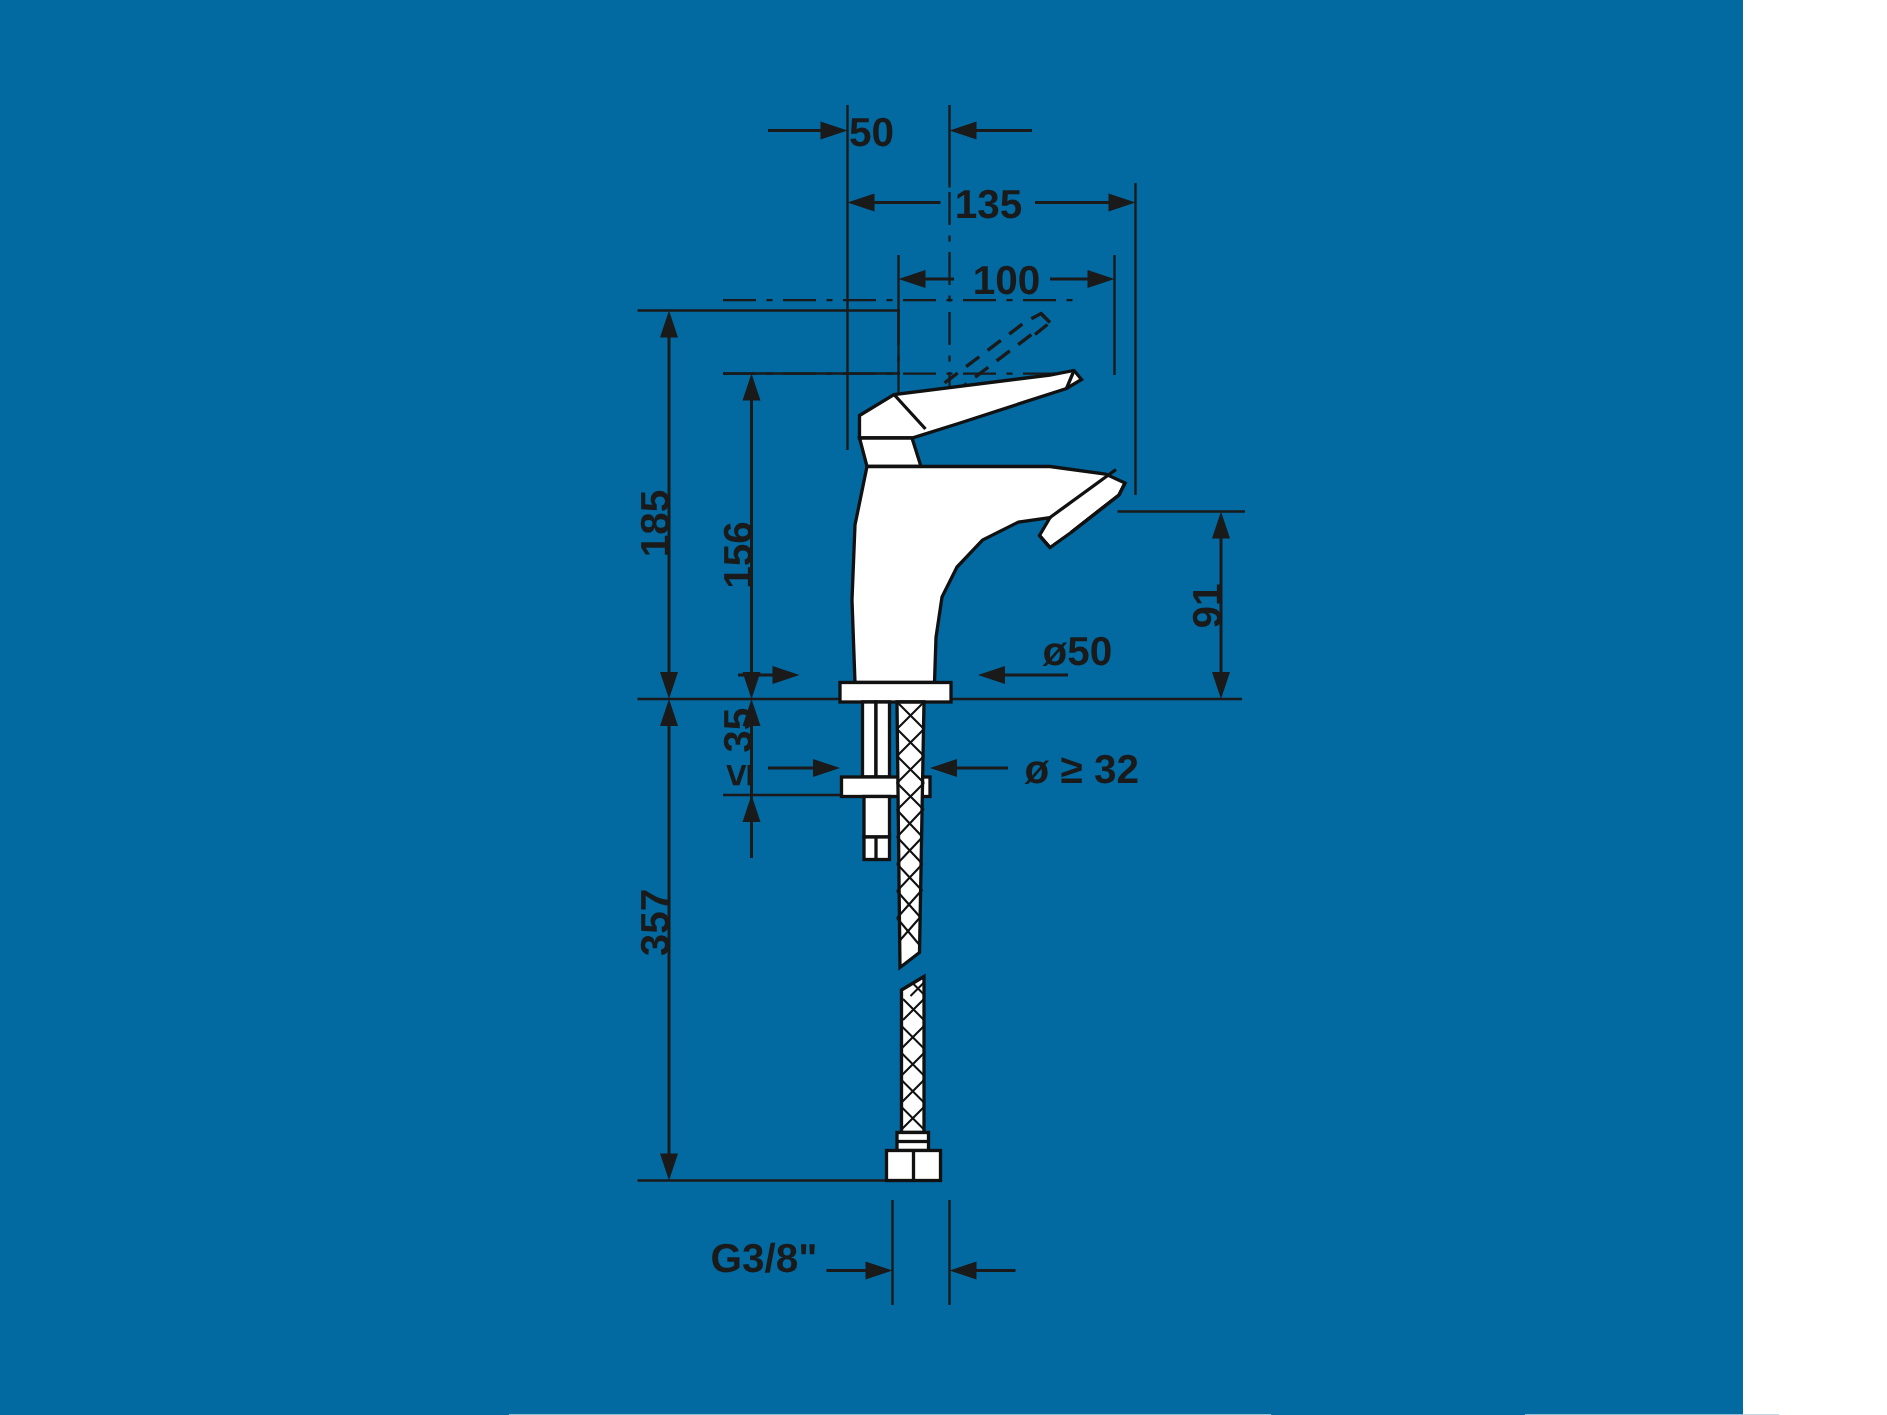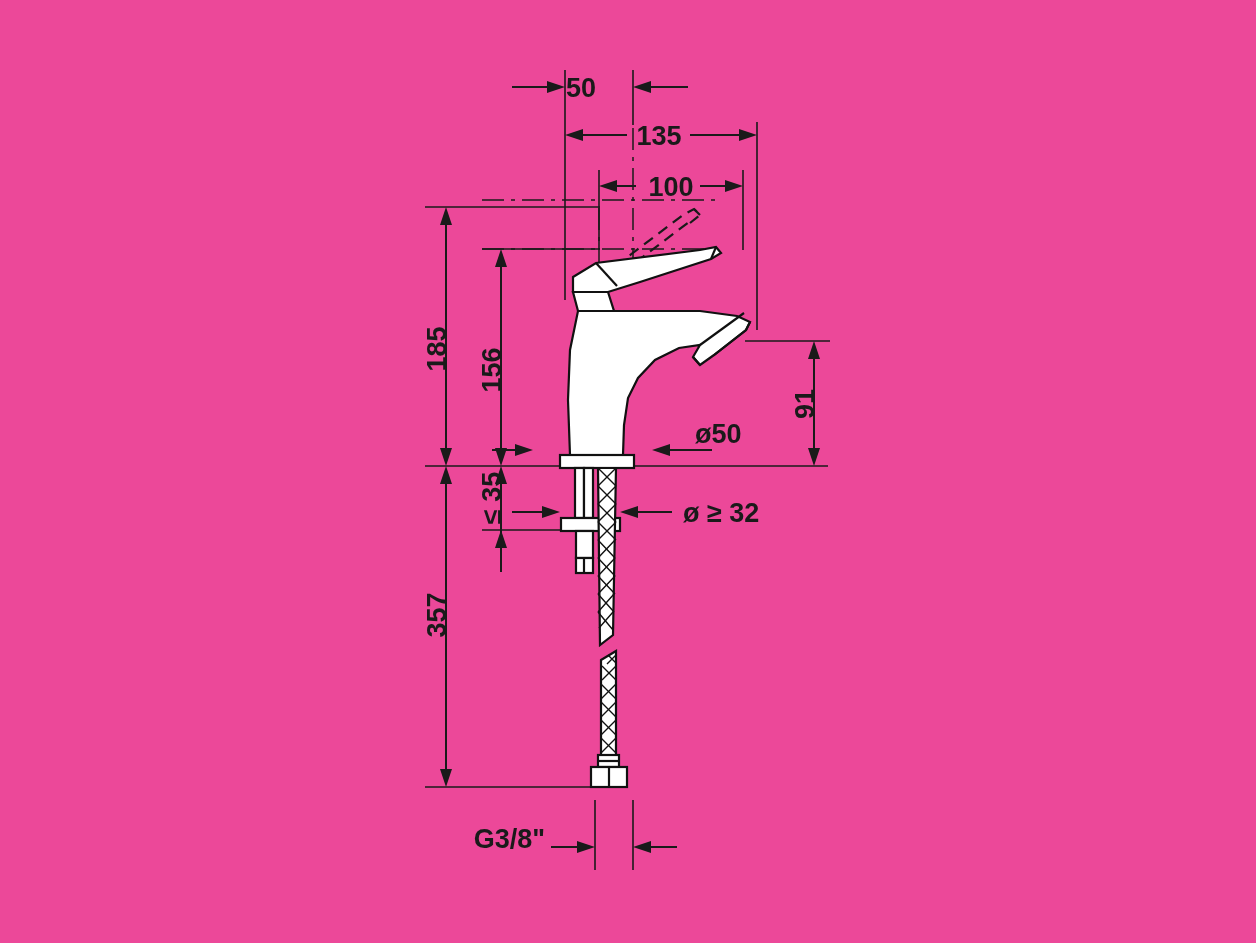--- a/index.html
+++ b/index.html
@@ -9,23 +9,23 @@
     background: #ffffff;
   }
   body {
     width: 1258px;
     height: 943px;
     font-family: "Liberation Sans", sans-serif;
     overflow: hidden;
   }
   #drawing-root {
     position: relative;
-    width: 1256px;
+    width: 1162px;
     height: 943px;
-    background: #ec4899;
+    background: #0369a1;
   }
   svg#tech-drawing {
     display: block;
     width: 1258px;
     height: 943px;
   }
   .dim-text {
     font-family: "Liberation Sans", sans-serif;
     font-weight: bold;
     font-size: 27px;

